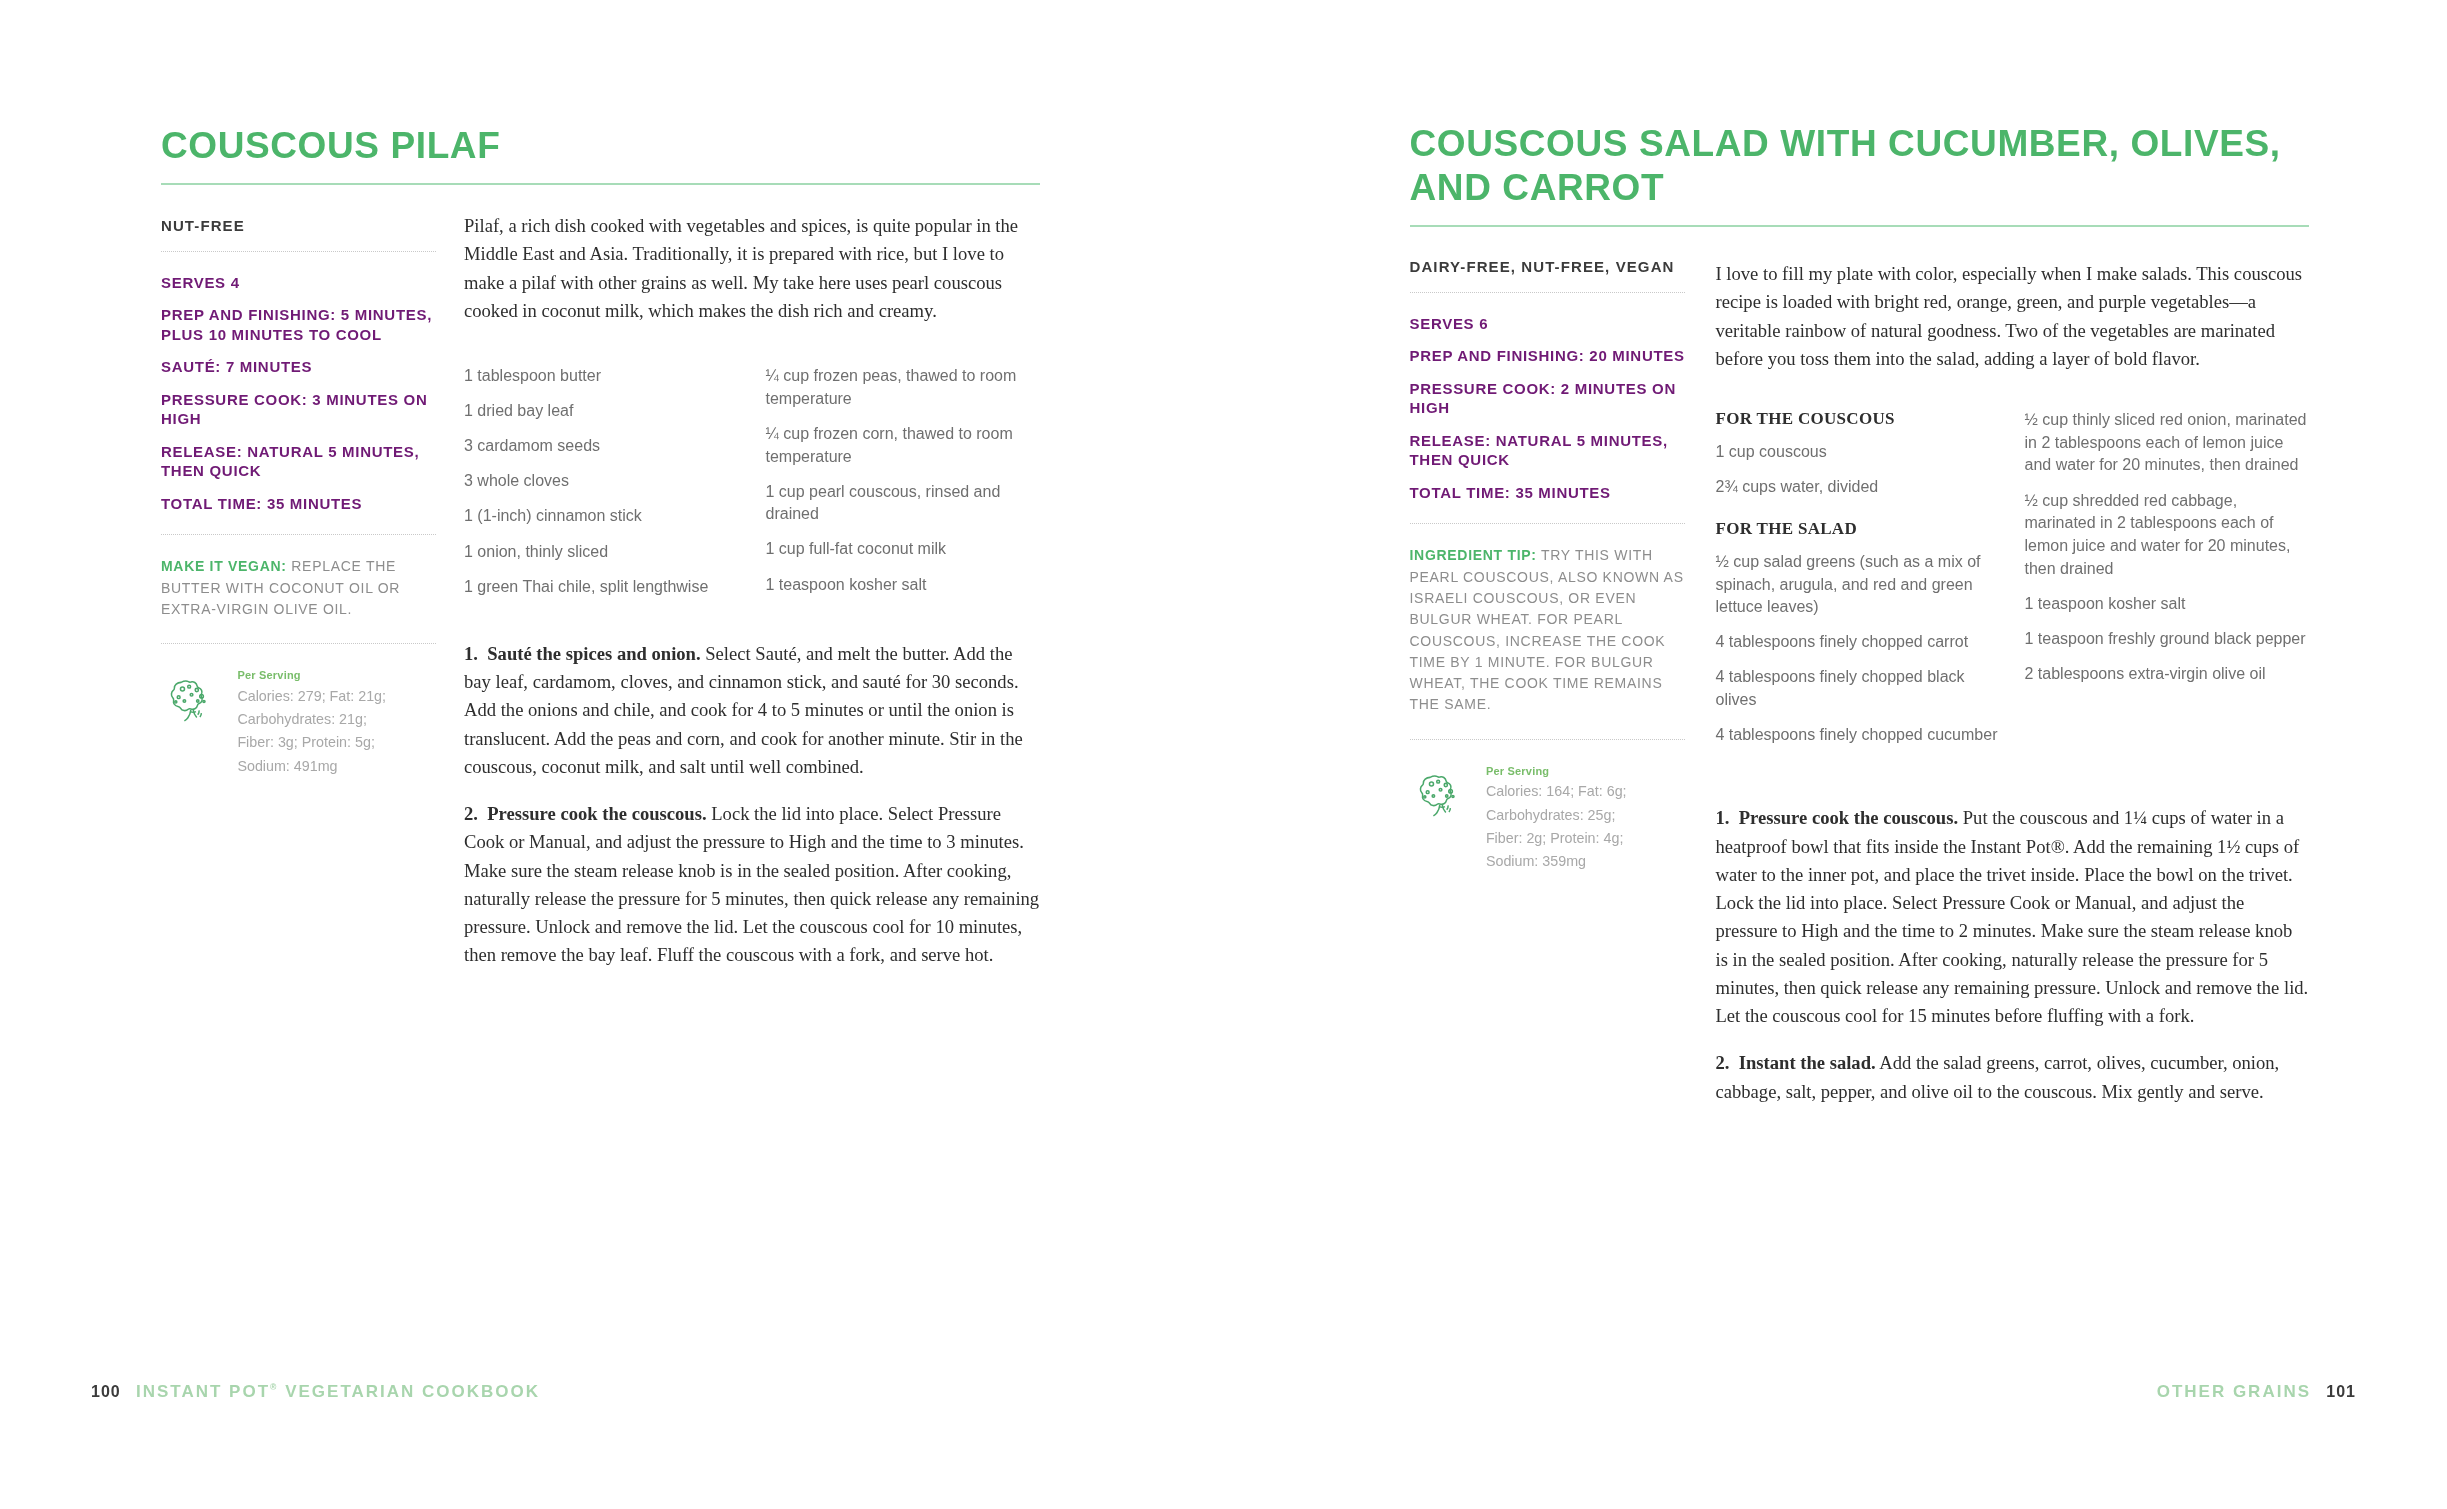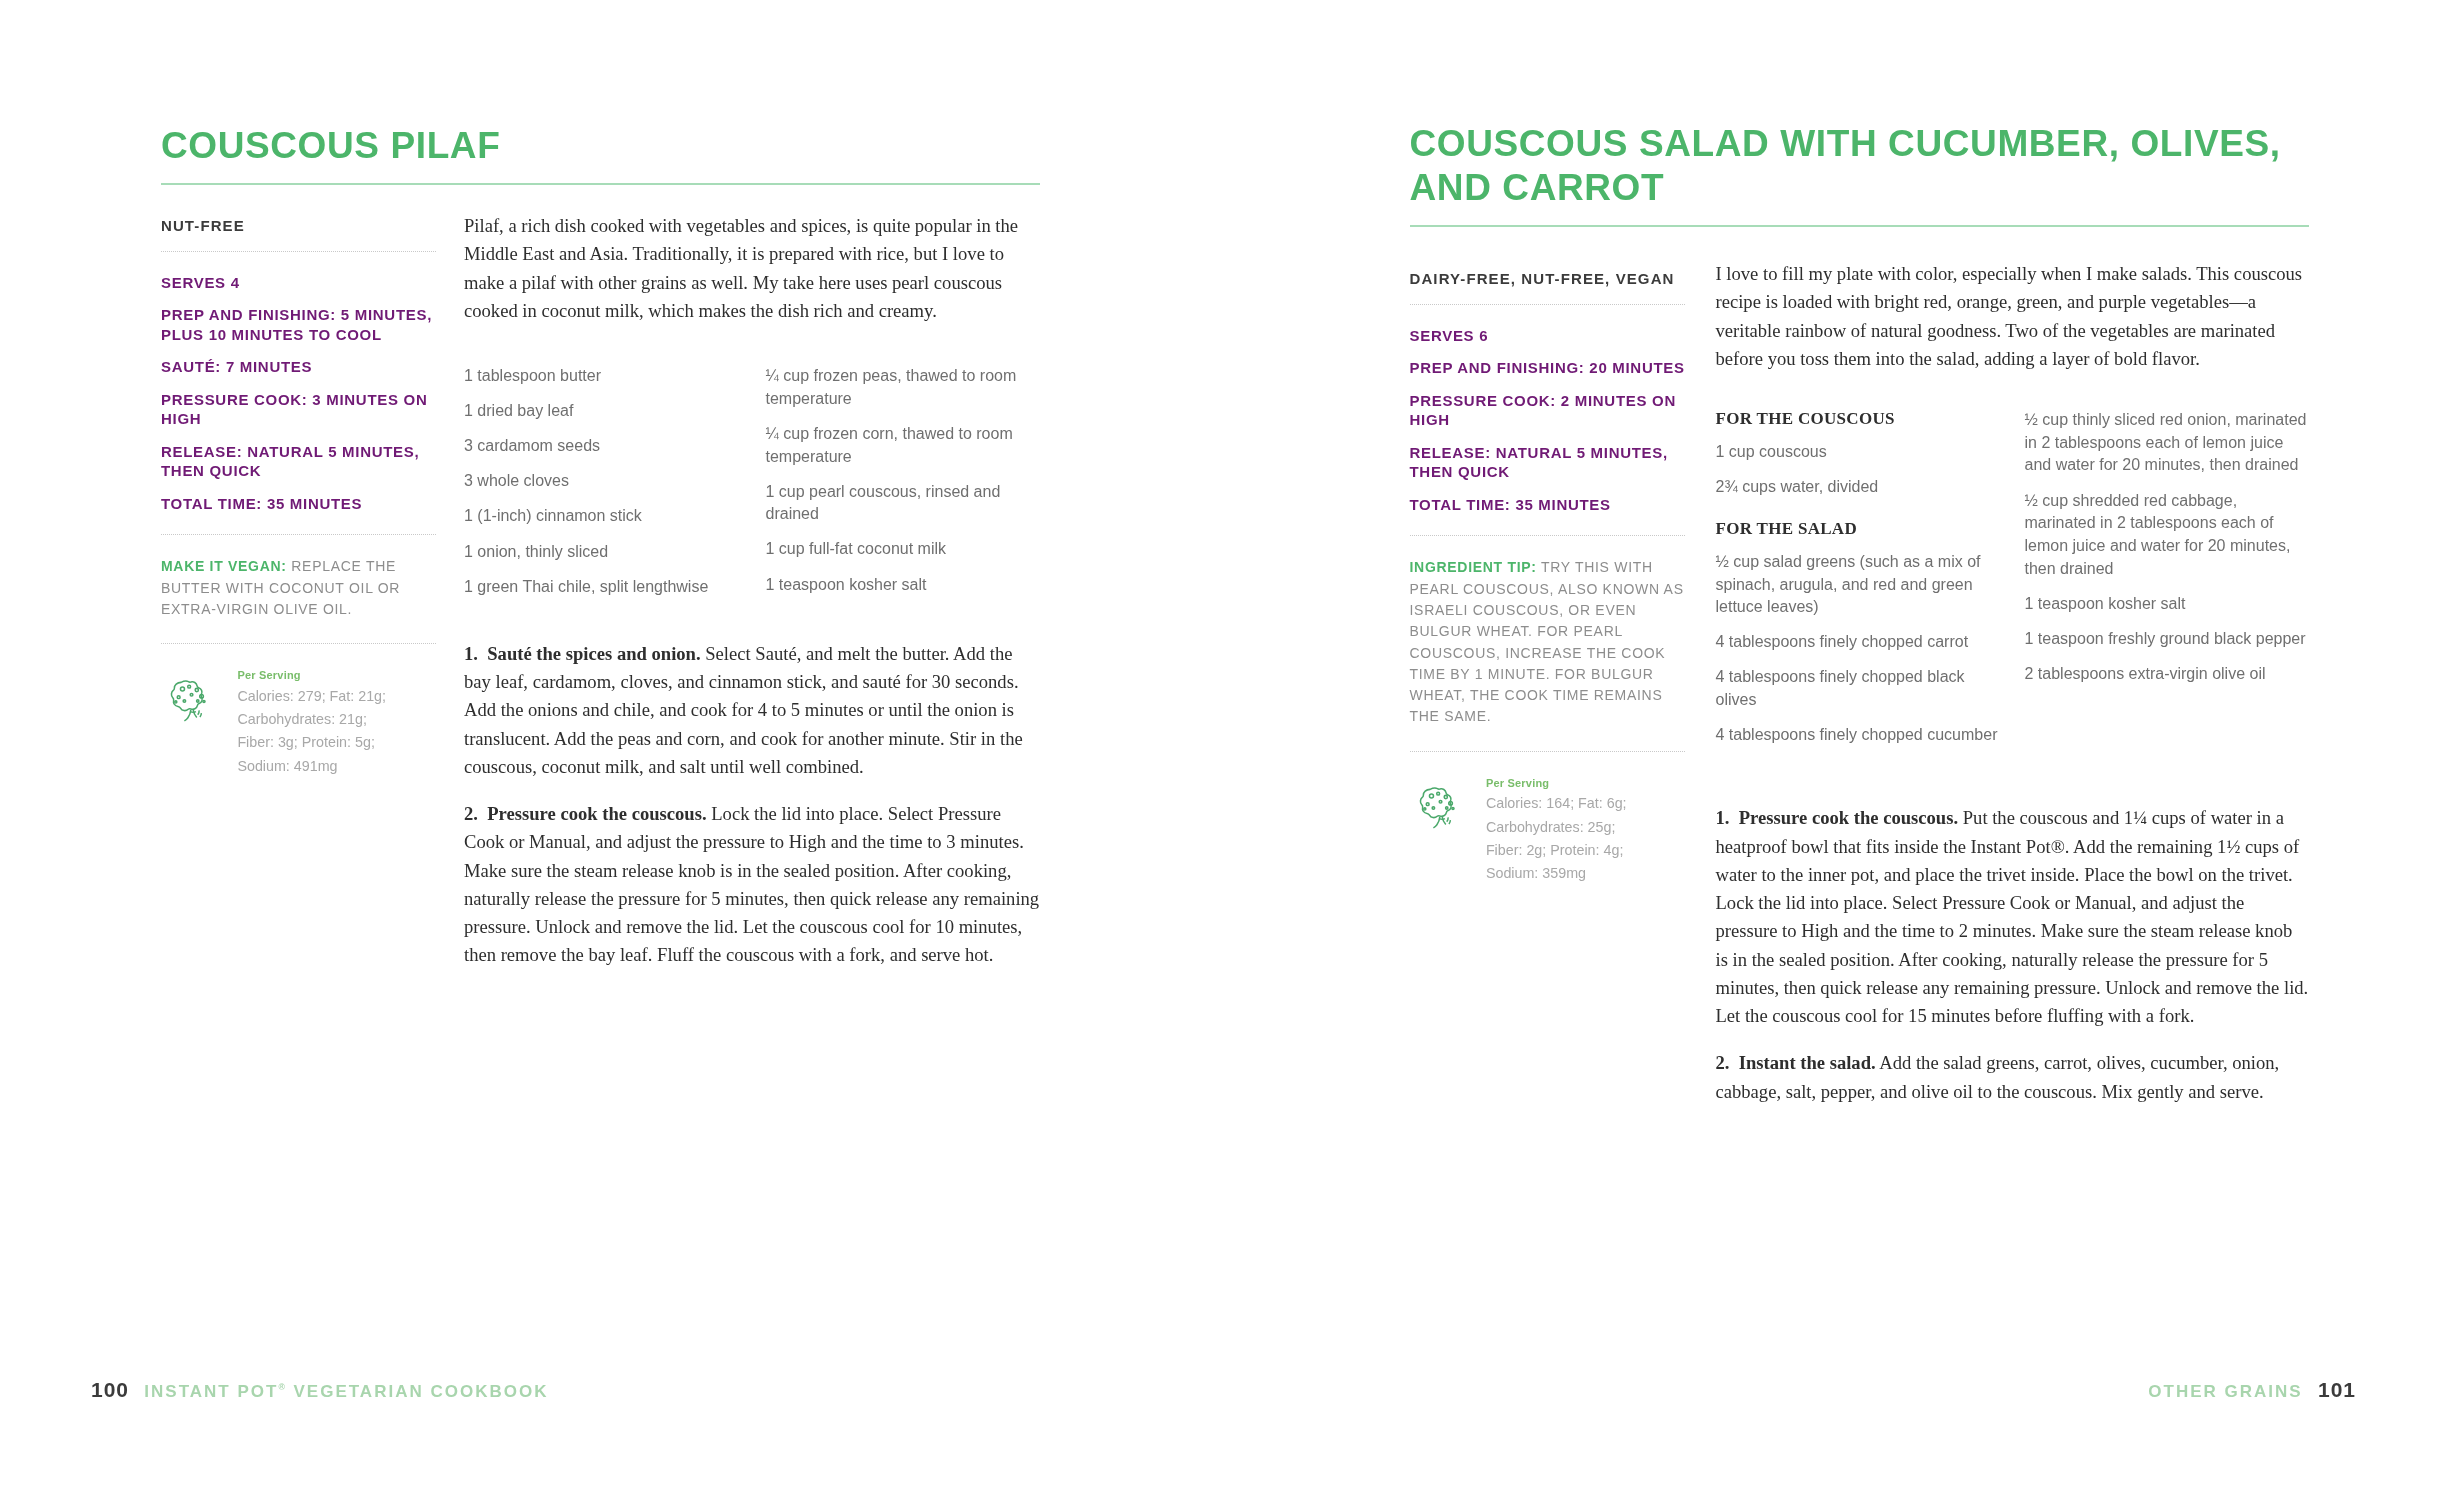--- a/index.html
+++ b/index.html
@@ -76,21 +76,21 @@
     font-weight:bold; font-size:17px; color:#2e2e2e;
     letter-spacing:0.3px; margin-bottom:11.5px; text-transform:uppercase;
   }
   .ing-head.spaced { margin-top:21px; }
 
   
   .footer {
     position:absolute; bottom:0; display:flex; align-items:baseline; gap:15.3px;
   }
   .folio {
-    font-size:21px; font-weight:bold; color:#3b3b3b; letter-spacing:1px;
+    font-size:16px; font-weight:bold; color:#3b3b3b; letter-spacing:1px;
   }
   .running {
     font-size:17px; font-weight:bold; color:#a8d5ad;
     letter-spacing:2px; text-transform:uppercase;
   }
   .footer sup { font-size:8.6px; vertical-align:super; }
 </style>
 </head>
 <body>
 
@@ -189,21 +189,21 @@
     </div>
   </div>
 
   <div class="page page-right">
 
     <div style="position:absolute; left:186px; top:122px; width:899px;">
       <h1 class="recipe-title">COUSCOUS SALAD WITH CUCUMBER, OLIVES, AND CARROT</h1>
       <div class="title-rule"></div>
     </div>
 
-    <div class="sidebar" style="position:absolute; left:186px; top:268px; width:277px;">
+    <div class="sidebar" style="position:absolute; left:186px; top:256px; width:277px;">
       <div class="tags">DAIRY-FREE, NUT-FREE, VEGAN</div>
       <div class="dotted" style="margin:15.3px 0 21px 0; width:275px;"></div>
       <div class="meta-list">
         <div class="meta-item">SERVES 6</div>
         <div class="meta-item">PREP AND FINISHING: 20 MINUTES</div>
         <div class="meta-item">PRESSURE COOK: 2 MINUTES ON HIGH</div>
         <div class="meta-item">RELEASE: NATURAL 5 MINUTES, THEN QUICK</div>
         <div class="meta-item" style="margin-bottom:0;">TOTAL TIME: 35 MINUTES</div>
       </div>
       <div class="dotted" style="margin:21px 0 21px 0; width:275px;"></div>

